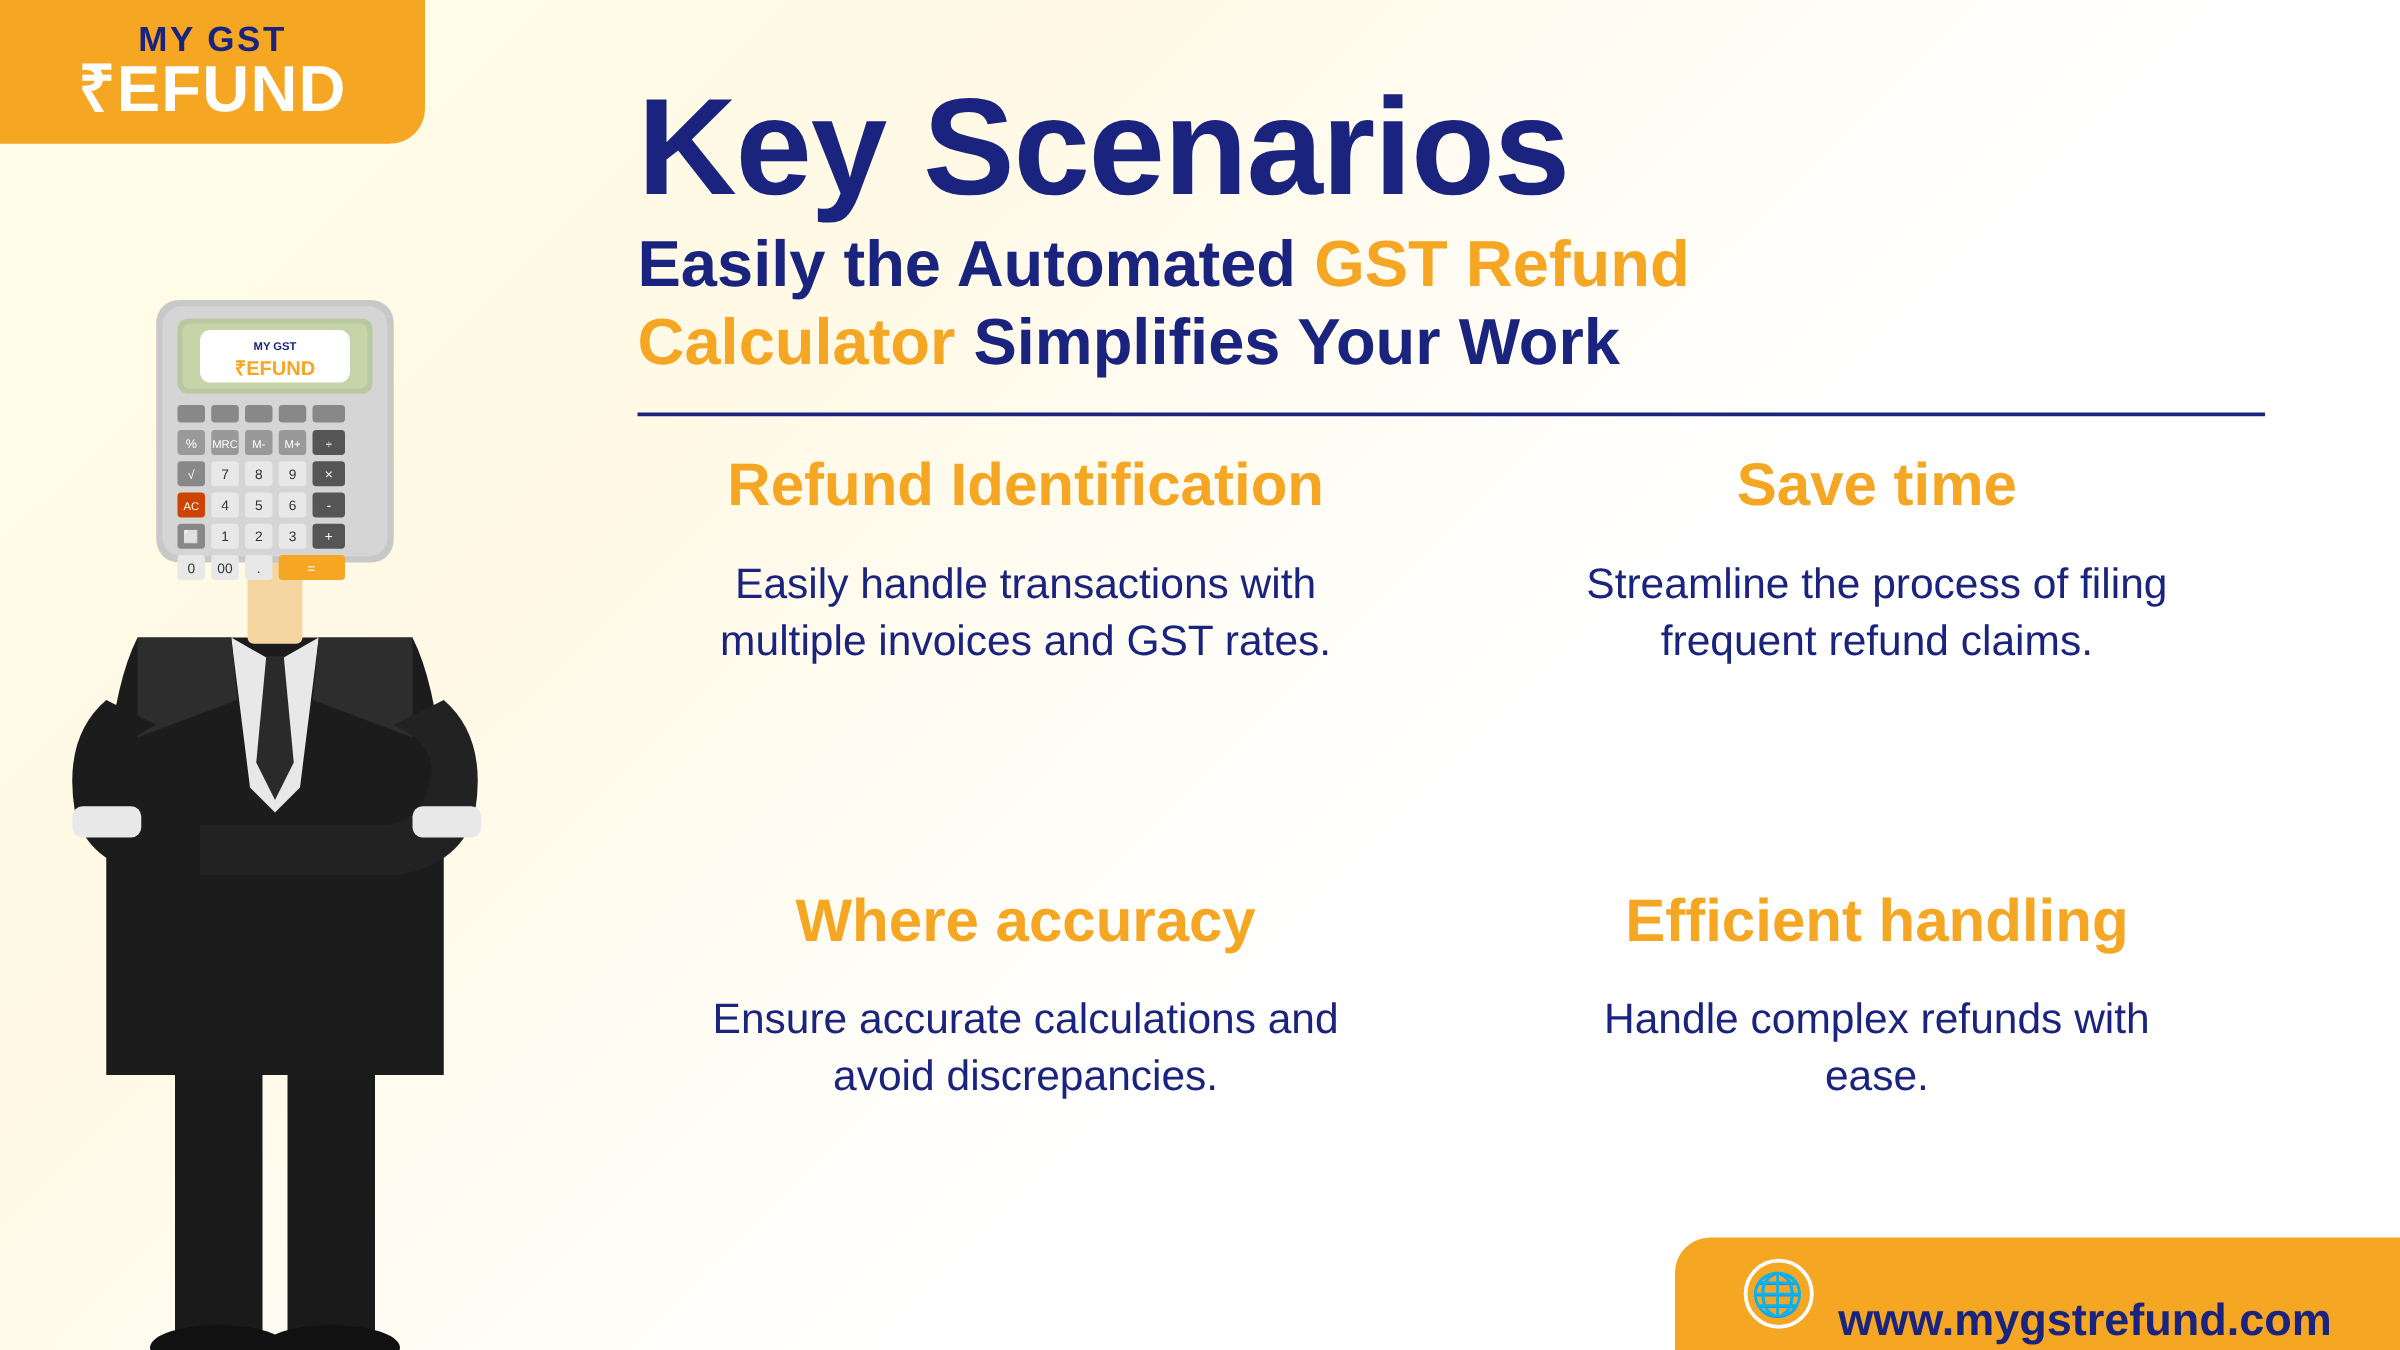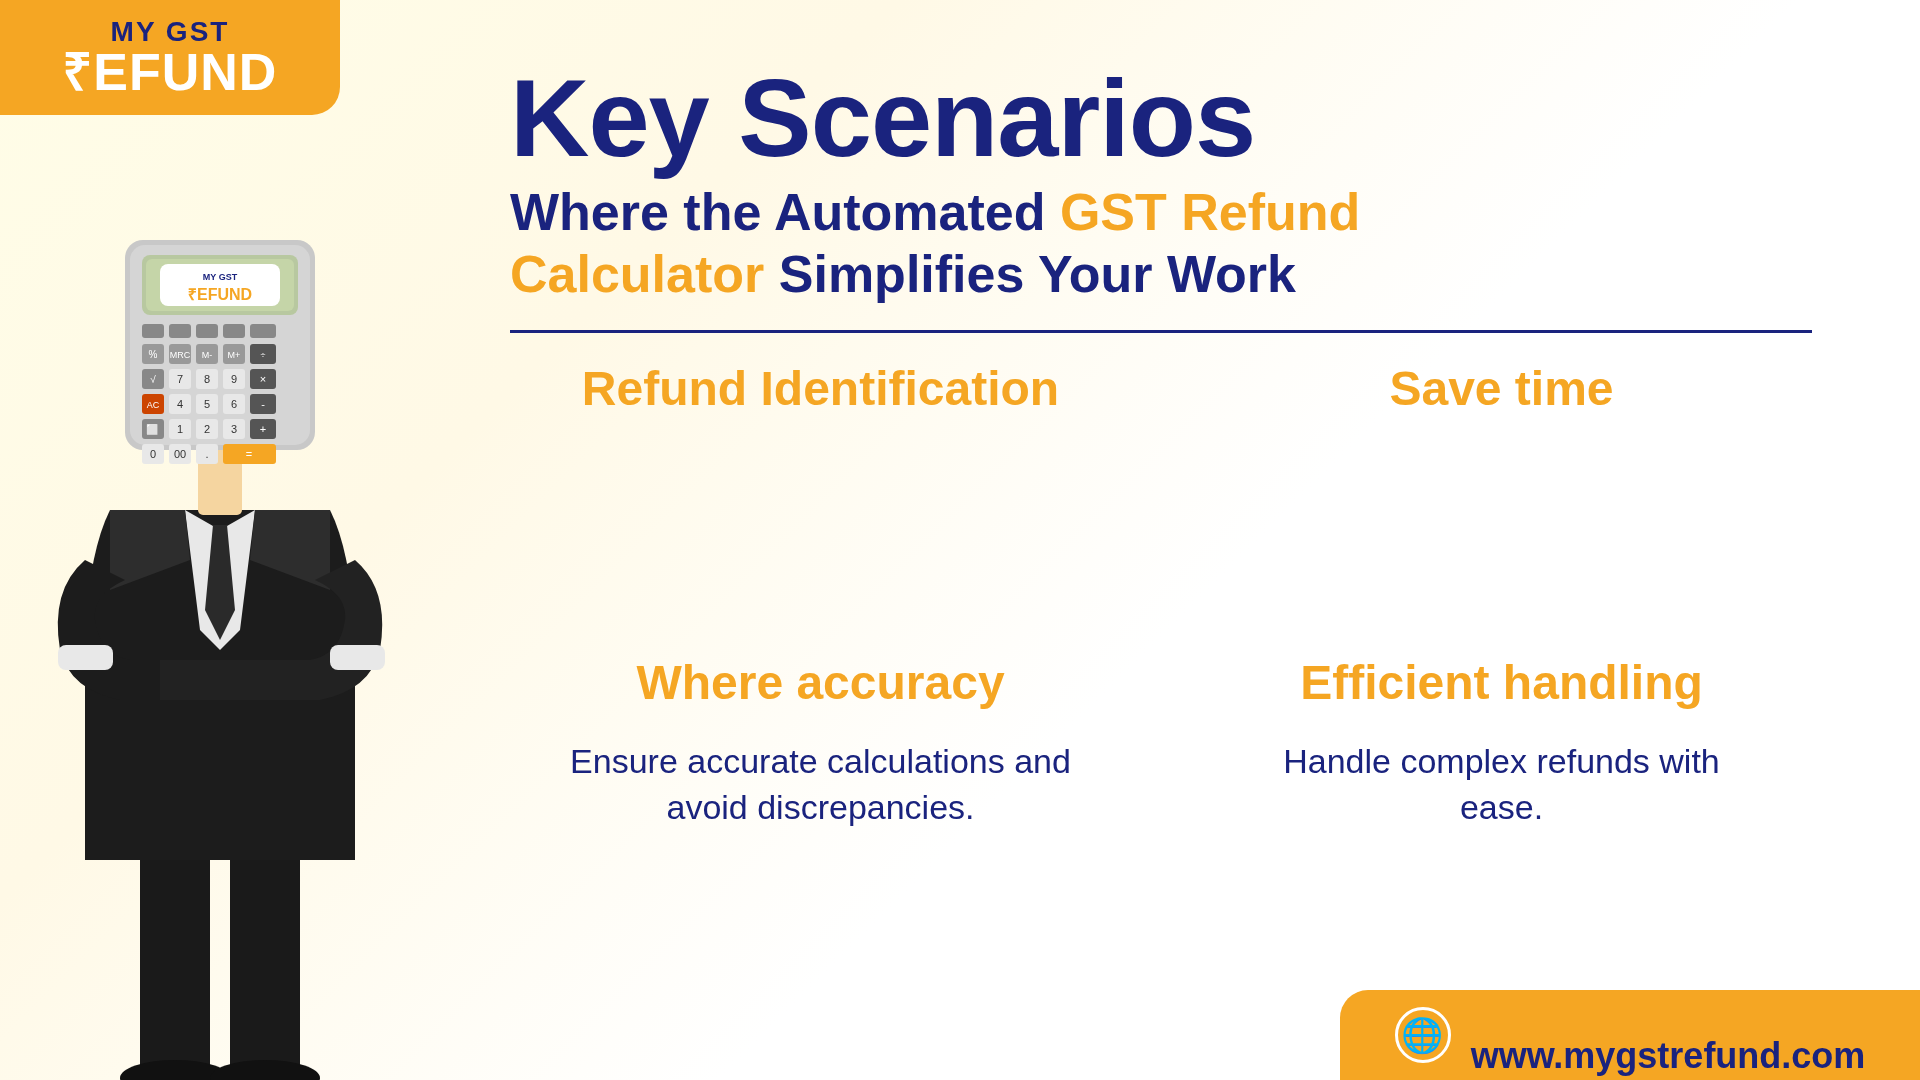--- a/index.html
+++ b/index.html
@@ -294,34 +294,36 @@
       <rect x="193" y="314" width="53" height="20" rx="3" fill="#F5A623"></rect>
       <text x="219" y="328" text-anchor="middle" font-size="11" fill="white">=</text>
     </svg>
   </div>
 </div>
 
 <div class="main-content">
   <h1 class="key-scenarios-title">Key Scenarios</h1>
 
   <div class="subtitle">
-    <span>Where the Automated </span><span class="orange">GST Refund</span>
+    <span>Easily the Automated </span><span class="orange">GST Refund</span>
     <br><span class="orange">Calculator</span><span> Simplifies Your Work</span>
   </div>
 
   <div class="divider"></div>
 
   <div class="scenarios-grid">
 
     <div class="scenario-item">
       <div class="scenario-title">Refund Identification</div>
+      <div class="scenario-desc">Easily handle transactions with multiple invoices and GST rates.</div>
     </div>
 
     <div class="scenario-item">
       <div class="scenario-title">Save time</div>
+      <div class="scenario-desc">Streamline the process of filing frequent refund claims.</div>
     </div>
 
     <div class="scenario-item">
       <div class="scenario-title">Where accuracy</div>
       <div class="scenario-desc">Ensure accurate calculations and avoid discrepancies.</div>
     </div>
 
     <div class="scenario-item">
       <div class="scenario-title">Efficient handling</div>
       <div class="scenario-desc">Handle complex refunds with ease.</div>

